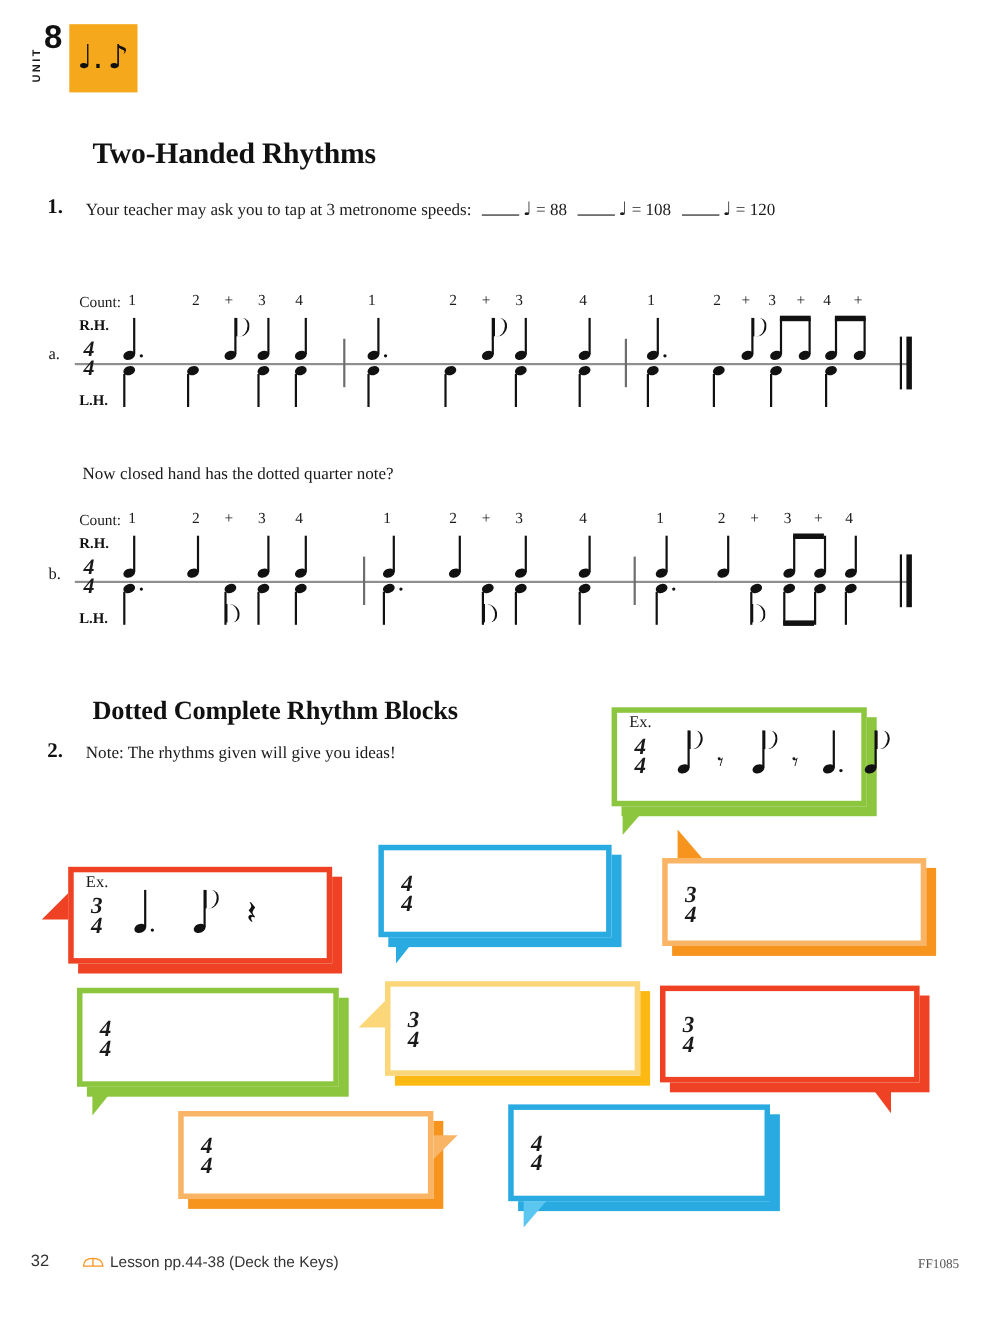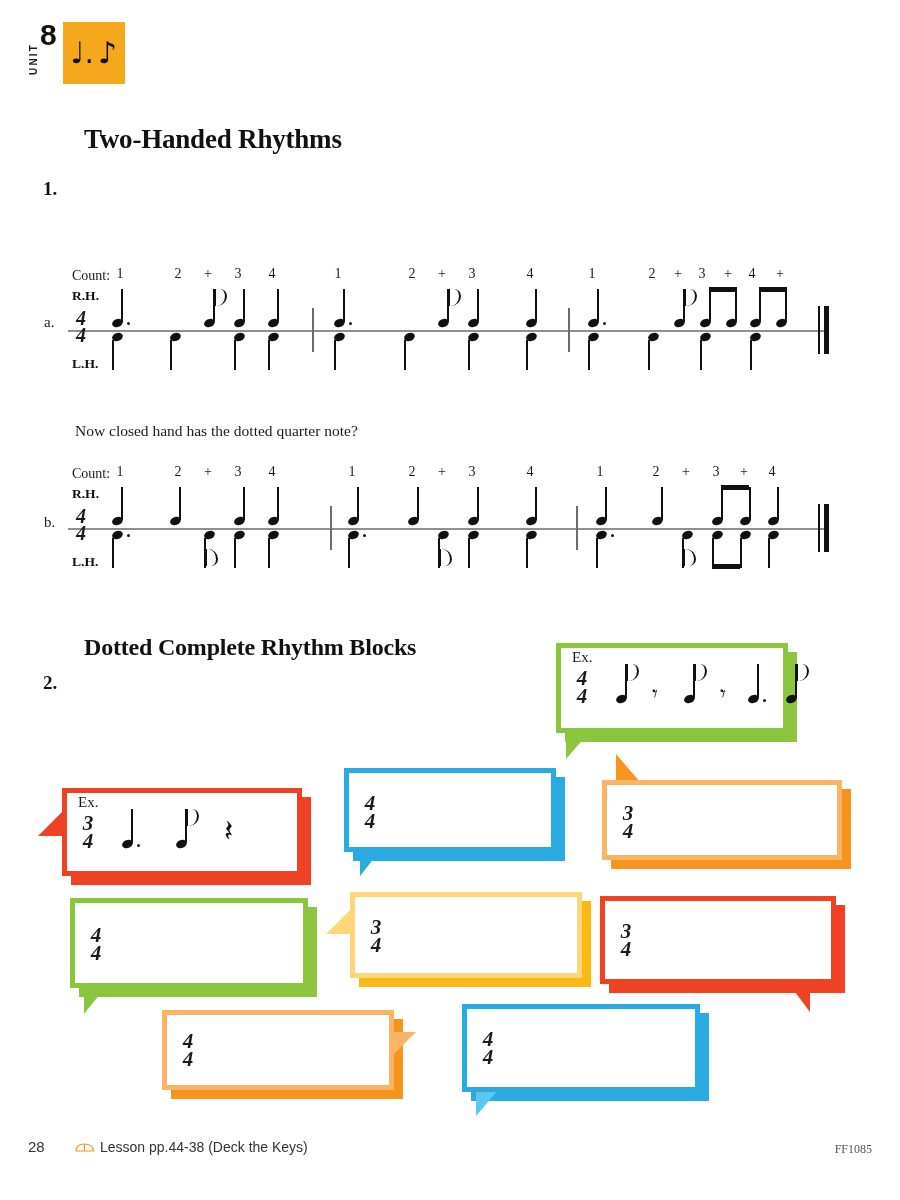--- a/index.html
+++ b/index.html
@@ -267,20 +267,29 @@
   <div id="unit-badge">
     <span class="badge-note">♩.</span>
     <span class="badge-note">♪</span>
   </div>
 </div>
 
 <div class="section-title" id="title-main">Two-Handed Rhythms</div>
 
 <div class="item-num" id="num-1">1.</div>
 <div class="item-text" id="text-1">
+  <div class="metro-row">
+    <span>Your teacher may ask you to tap at 3 metronome speeds:</span>
+    <span class="blank-line"></span><span class="metro-note">♩</span>
+    <span>= 88</span>
+    <span class="blank-line"></span><span class="metro-note">♩</span>
+    <span>= 108</span>
+    <span class="blank-line"></span><span class="metro-note">♩</span>
+    <span>= 120</span>
+  </div>
 </div>
 
 <div class="staff-wrap" id="staff-a" style="left:0; top:0; width:900px; height:120px;">
   <div class="staff-letter" style="left:44px; top:314px;">a.</div>
   <div class="count-word" style="left:72px; top:268px;">Count:</div>
   <div class="hand-label" style="left:72px; top:288px;">R.H.</div>
   <div class="hand-label" style="left:72px; top:356px;">L.H.</div>
   <div class="staff-line" style="left:68px; top:330px; width:760px;"></div>
   <div class="timesig" style="left:70px; top:310px; width:22px;">
     <div>4</div>
@@ -460,20 +469,21 @@
     <div class="nhead" style="left: 768px; top: 531px;"></div>
     <div class="nstem" style="left: 768px; top: 538px; height: 30px;"></div>
   </div>
 
 <div class="item-text" id="text-midq">Now closed hand has the dotted quarter note?</div>
 
 <div class="section-title" id="title-blocks">Dotted Complete Rhythm Blocks</div>
 
 <div class="item-num" id="num-2">2.</div>
 <div class="item-text" id="text-2">
+  <div>Note: The rhythms given will give you ideas!</div>
 </div>
 
 <div class="rblock" id="blk-green-ex" style="left:556px; top:643px; width:232px; height:90px;">
   <div class="shadow" style="background:#8cc63e;"></div>
   <div class="tail" style="left:10px; top:86px; width:0; height:0; border-left:26px solid #8cc63e; border-bottom:30px solid transparent;"></div>
   <div class="frame" style="border-color:#8cc63e;">
     <div class="inner"></div>
   </div>
   <div class="rb-ex">Ex.</div>
   <div class="rb-timesig" style="top:26px; width:22px;">
@@ -613,21 +623,21 @@
   <div class="frame" style="border-color:#29abe2;">
     <div class="inner"></div>
   </div>
   <div class="rb-timesig" style="top:26px; width:22px;">
     <div>4</div>
     <div>4</div>
   </div>
   <div class="rb-notes"></div>
 </div>
 
-<div id="footer-page">28</div>
+<div id="footer-page">32</div>
 <div id="footer-lesson">
   <svg id="book-icon" width="20" height="12" viewBox="0 0 20 12">
     <path d="M1 10 Q1 3 9.5 3 Q18 3 18.5 10 Z" fill="none" stroke="#f7941e" stroke-width="1.2"></path>
     <line x1="9.5" y1="3" x2="9.5" y2="10" stroke="#f7941e" stroke-width="1.2"></line>
   </svg>
   <span>Lesson pp.44-38 (Deck the Keys)</span>
 </div>
 <div id="footer-code">FF1085</div>
 
 </body></html>

